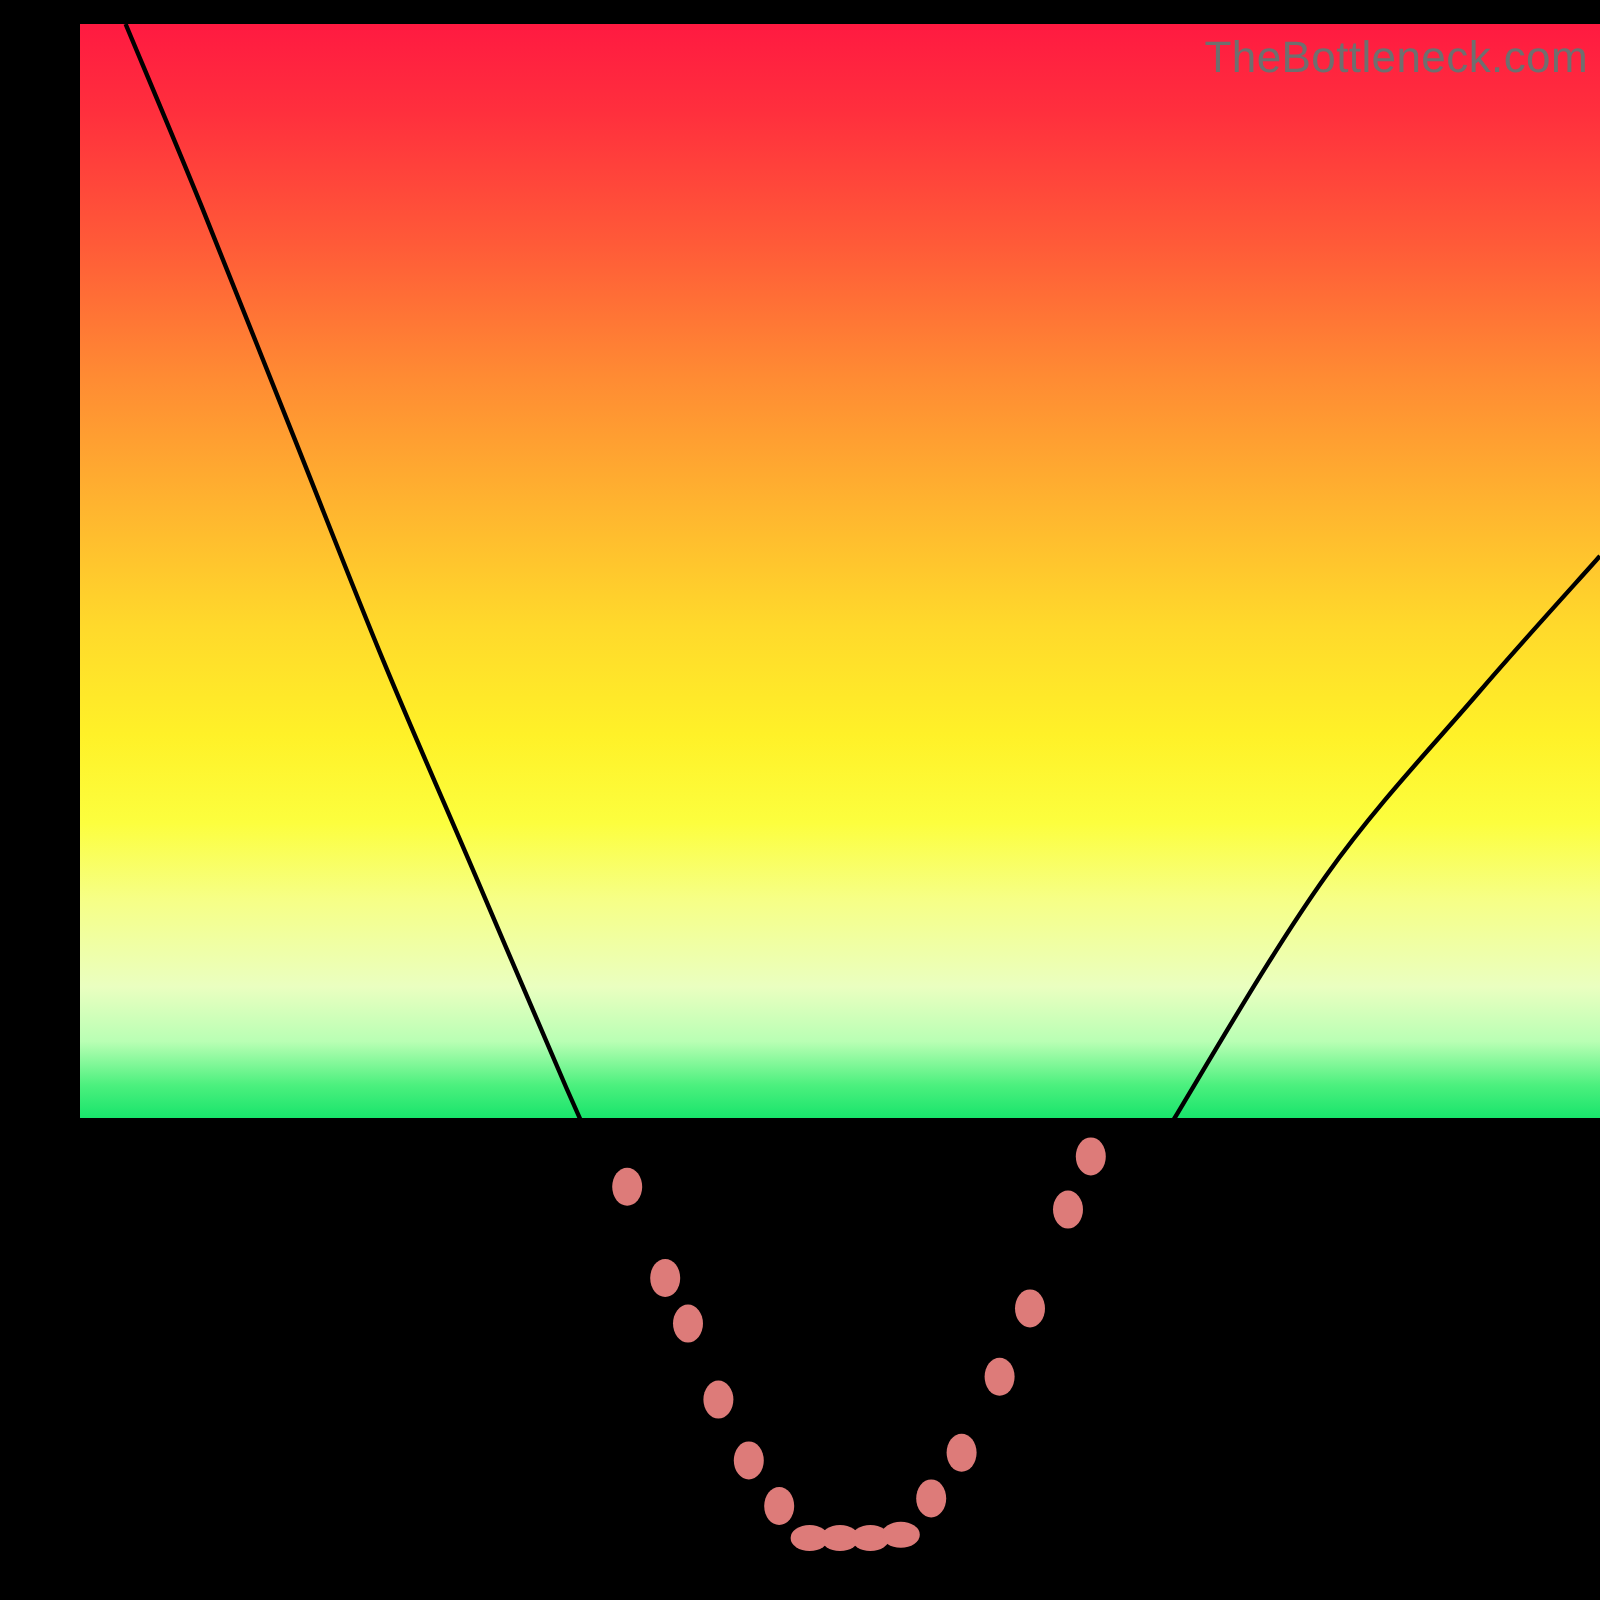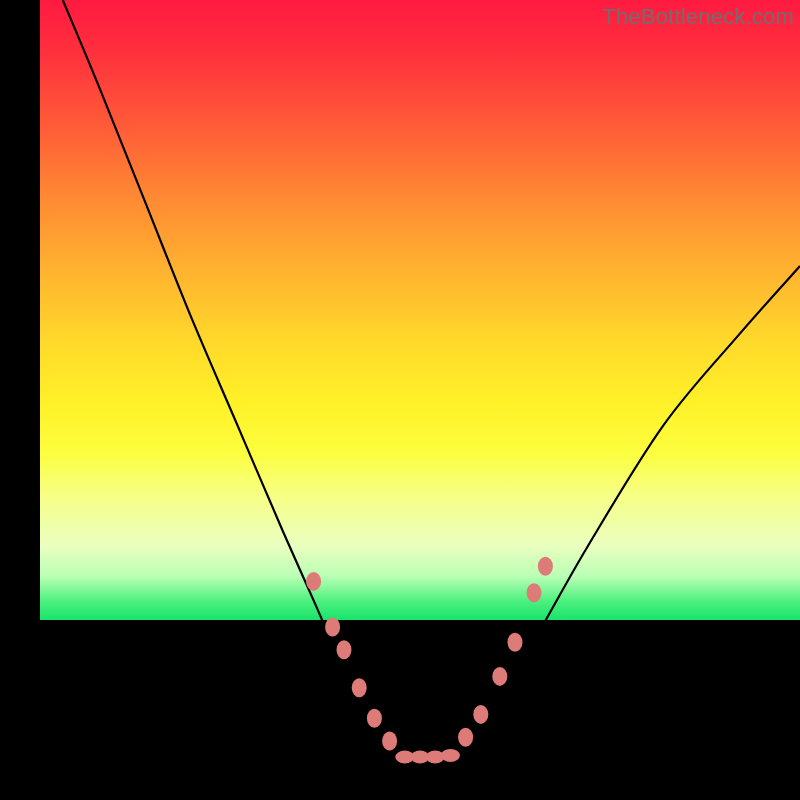--- a/index.html
+++ b/index.html
@@ -13,23 +13,23 @@
 }
 .frame {
   position: absolute;
   left: 0; top: 0;
   width: 800px; height: 800px;
   background: #000;
 }
 .plot {
   position: absolute;
   left: 40px;
-  top: 0px;
+  top: 12px;
   width: 760px;
-  height: 620px;
+  height: 547px;
 }
 .gradient {
   position: absolute;
   left: 0; top: 0; right: 0; bottom: 0;
   background: linear-gradient(to bottom,
     #ff1a41 0%,
     #ff2f3d 8%,
     #ff5a38 20%,
     #ff8a33 32%,
     #ffb42f 44%,

